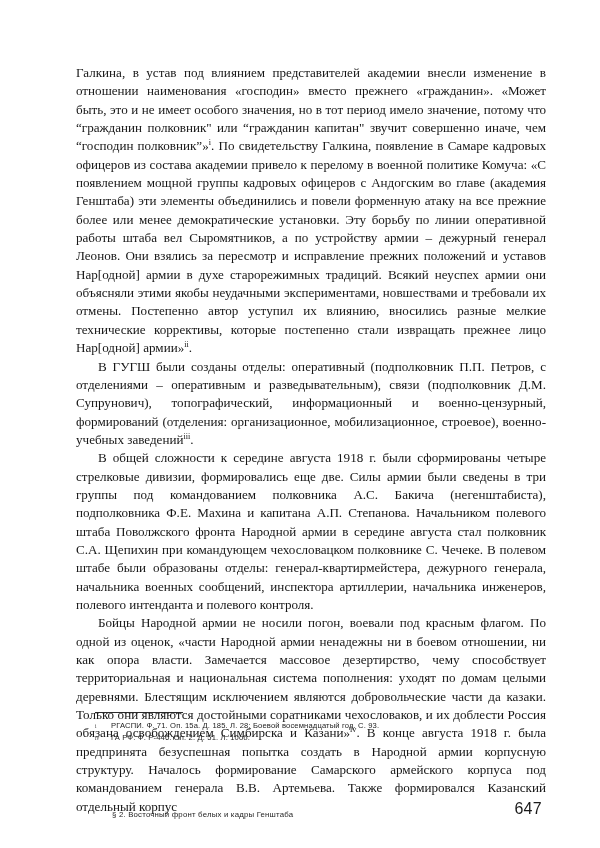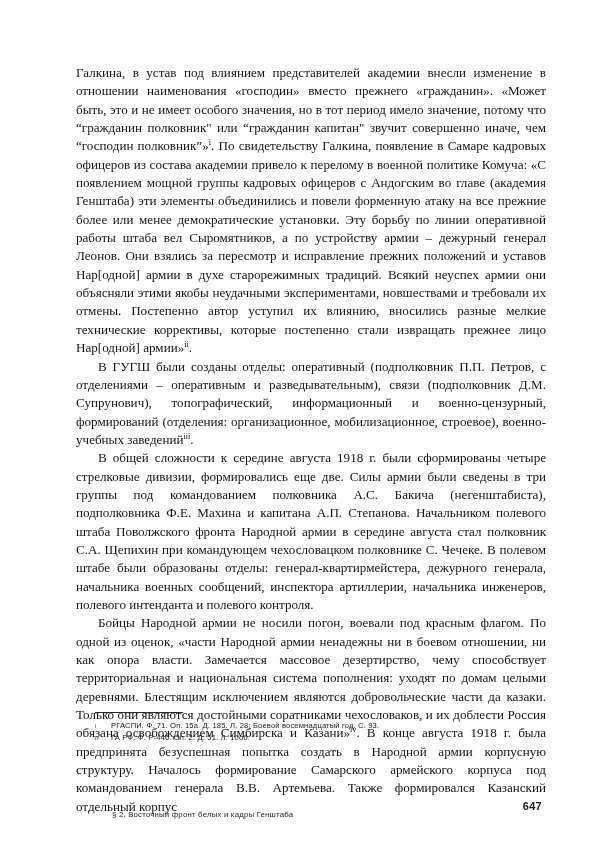--- a/index.html
+++ b/index.html
@@ -101,24 +101,23 @@
     letter-spacing: 0.2px;
     color: #242424;
     white-space: nowrap;
     padding-left: 24px;
   }
   #footer-page-number {
     position: absolute;
     right: 58px;
     top: -6px;
     font-family: "Liberation Sans", "DejaVu Sans", sans-serif;
-    font-size: 11px;
+    font-size: 16px;
     color: #1a1a1a;
     letter-spacing: 0.3px;
-    font-weight: bold;
   }
 </style>
 </head>
 <body>
 
 <div id="page">
 
   <div id="body-column">
 
     <p class="body-par no-indent"><span>Галкина, в устав под влиянием представителей академии внесли изменение в отношении наименования «господин» вместо прежнего «гражданин». «Может быть, это и не имеет особого значения, но в тот период имело значение, потому что “гражданин полковник" или “гражданин капитан" звучит совершенно иначе, чем “господин полковник”»</span><sup class="fn">i</sup><span>. По свидетельству Галкина, появление в Самаре кадровых офицеров из состава академии привело к перелому в военной политике Комуча: «С появлением мощной группы кадровых офицеров с Андогским во главе (академия Генштаба) эти элементы объединились и повели форменную атаку на все прежние более или менее демократические установки. Эту борьбу по линии оперативной работы штаба вел Сыромятников, а по устройству армии – дежурный генерал Леонов. Они взялись за пересмотр и исправление прежних положений и уставов Нар[одной] армии в духе старорежимных традиций. Всякий неуспех армии они объясняли этими якобы неудачными экспериментами, новшествами и требовали их отмены. Постепенно автор уступил их влиянию, вносились разные мелкие технические коррективы, которые постепенно стали извращать прежнее лицо Нар[одной] армии»</span><sup class="fn">ii</sup><span>.</span></p>

